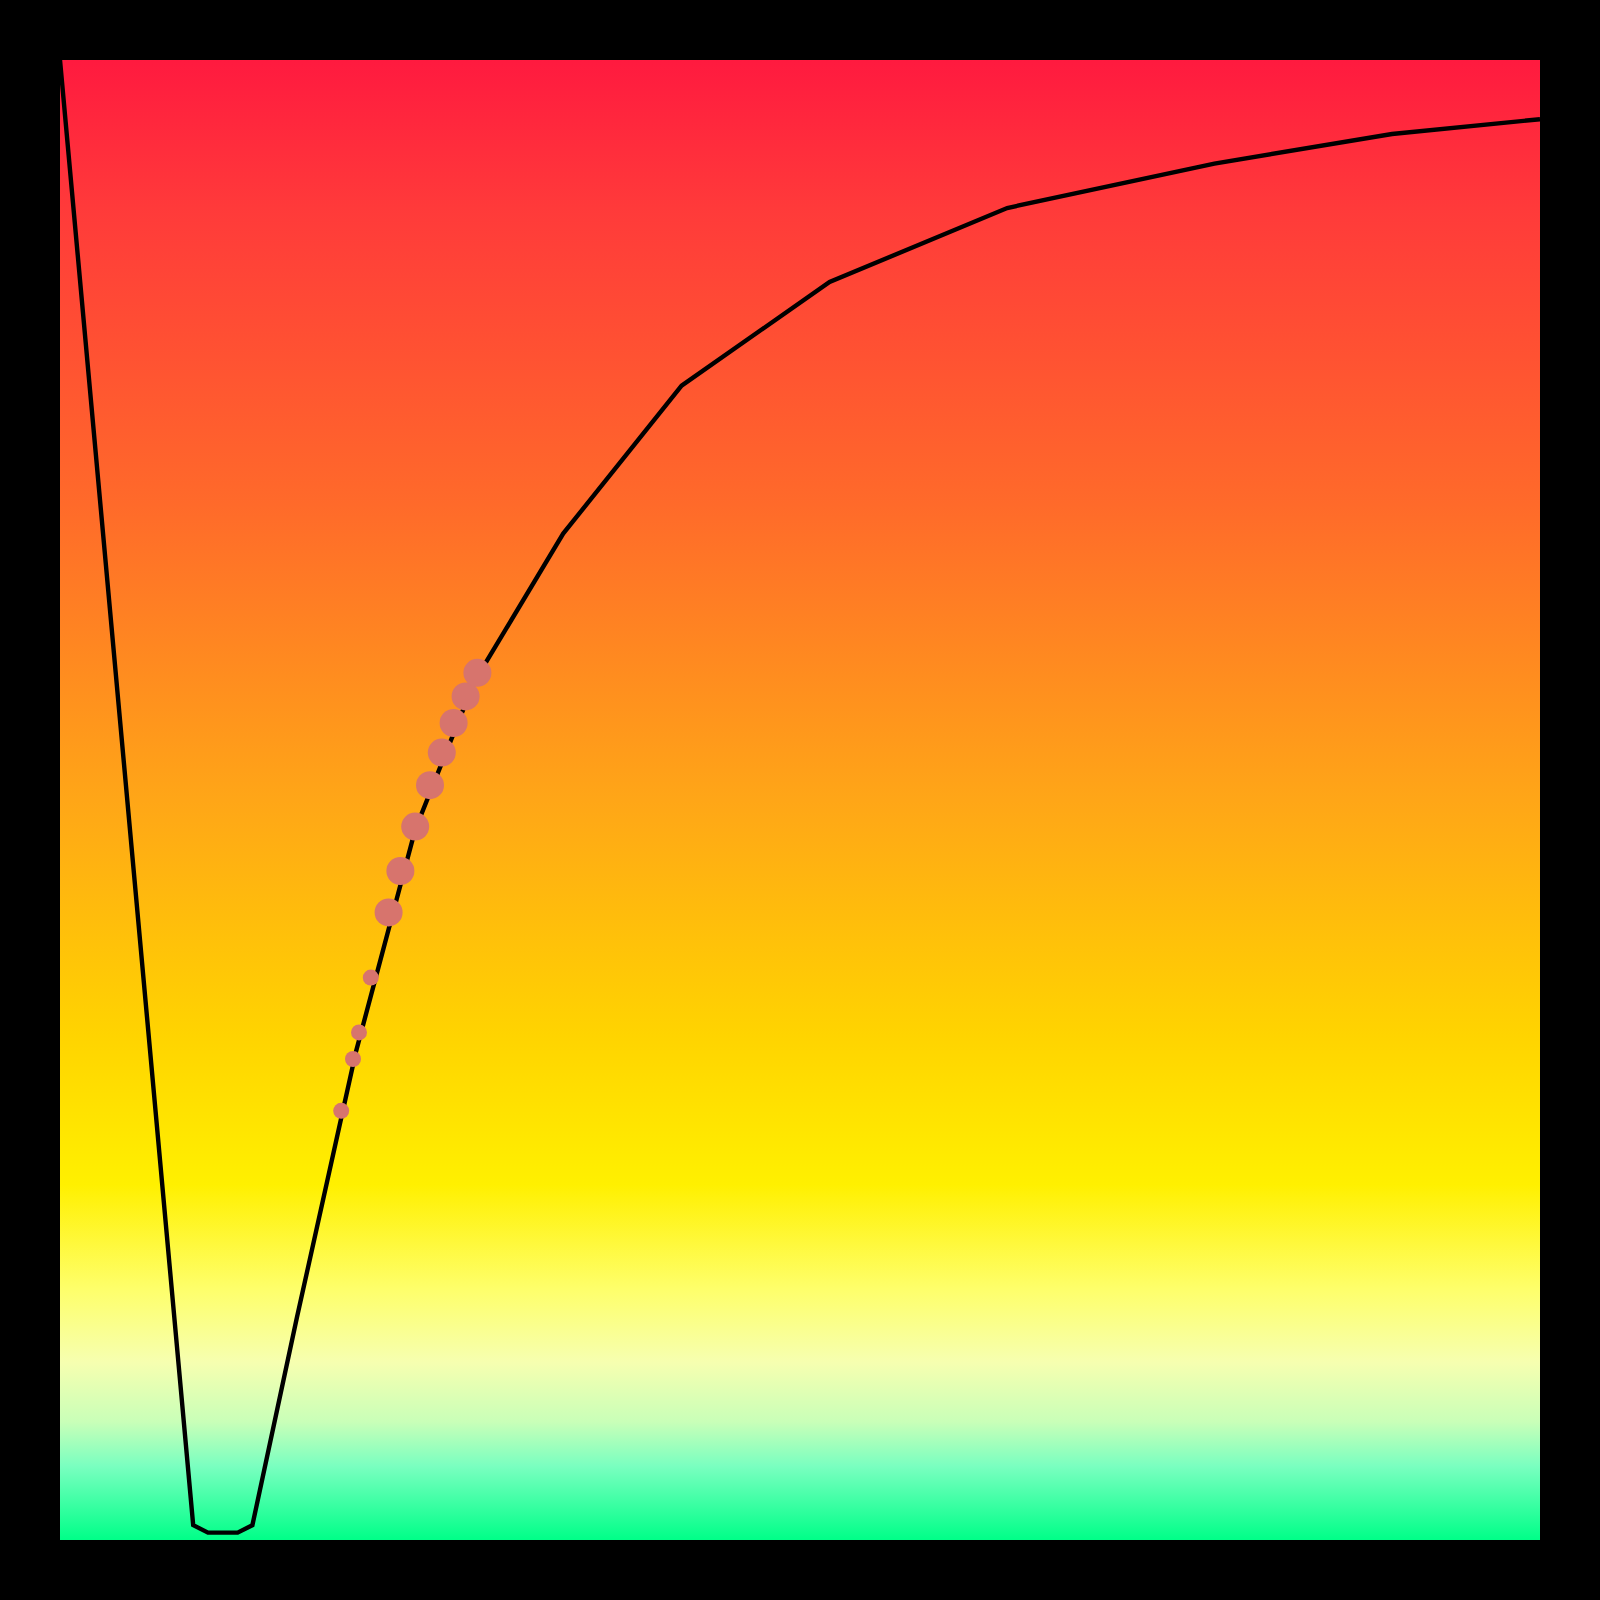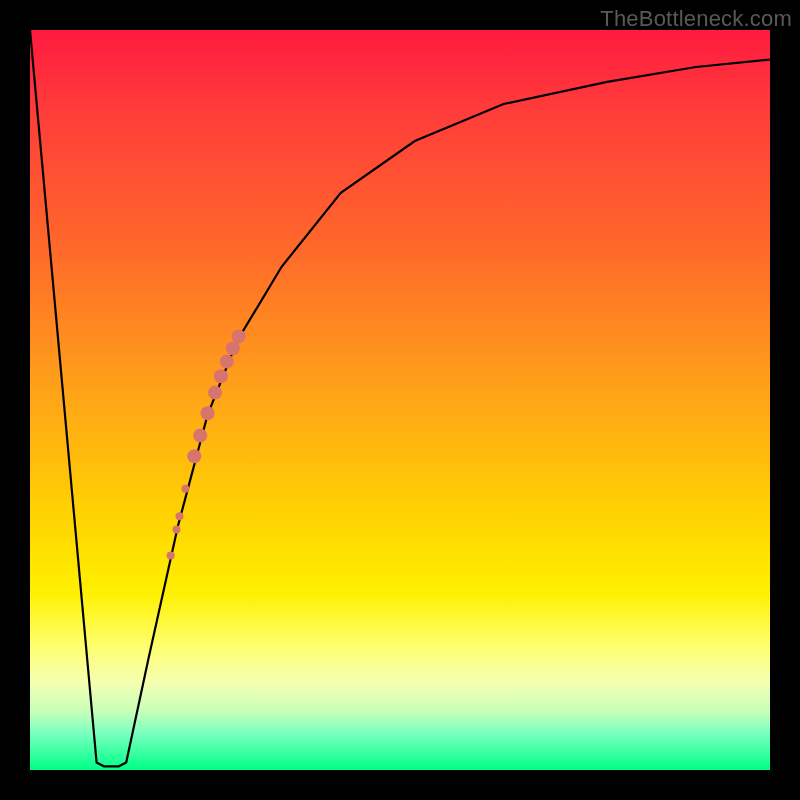--- a/index.html
+++ b/index.html
@@ -62,21 +62,20 @@
     color: #595959;
     font-size: 22px;
     font-weight: 500;
     letter-spacing: 0.2px;
   }
 </style>
 </head>
 <body>
 
 <div class="frame">
-  <div class="watermark">TheBottleneck.com</div>
 
   <div class="plot-area">
     <div class="gradient-bg"></div>
     <svg class="curve-layer" viewBox="0 0 740 740" preserveAspectRatio="none">
       <path class="curve" d="M0.0 0.0 L66.6 732.6 L74.0 736.3 L88.8 736.3 L96.2 732.6 L118.4 629.0 L148.0 495.8 L177.6 384.8 L207.2 310.8 L251.6 236.8 L310.8 162.8 L384.8 111.0 L473.6 74.0 L577.2 51.8 L666.0 37.0 L740.0 29.6"></path>
       <g>
           <circle class="dot" cx="140.6" cy="525.4" r="4"></circle>
           <circle class="dot" cx="146.5" cy="499.5" r="4"></circle>
           <circle class="dot" cx="149.5" cy="486.2" r="4"></circle>
           <circle class="dot" cx="155.4" cy="458.8" r="4"></circle>

